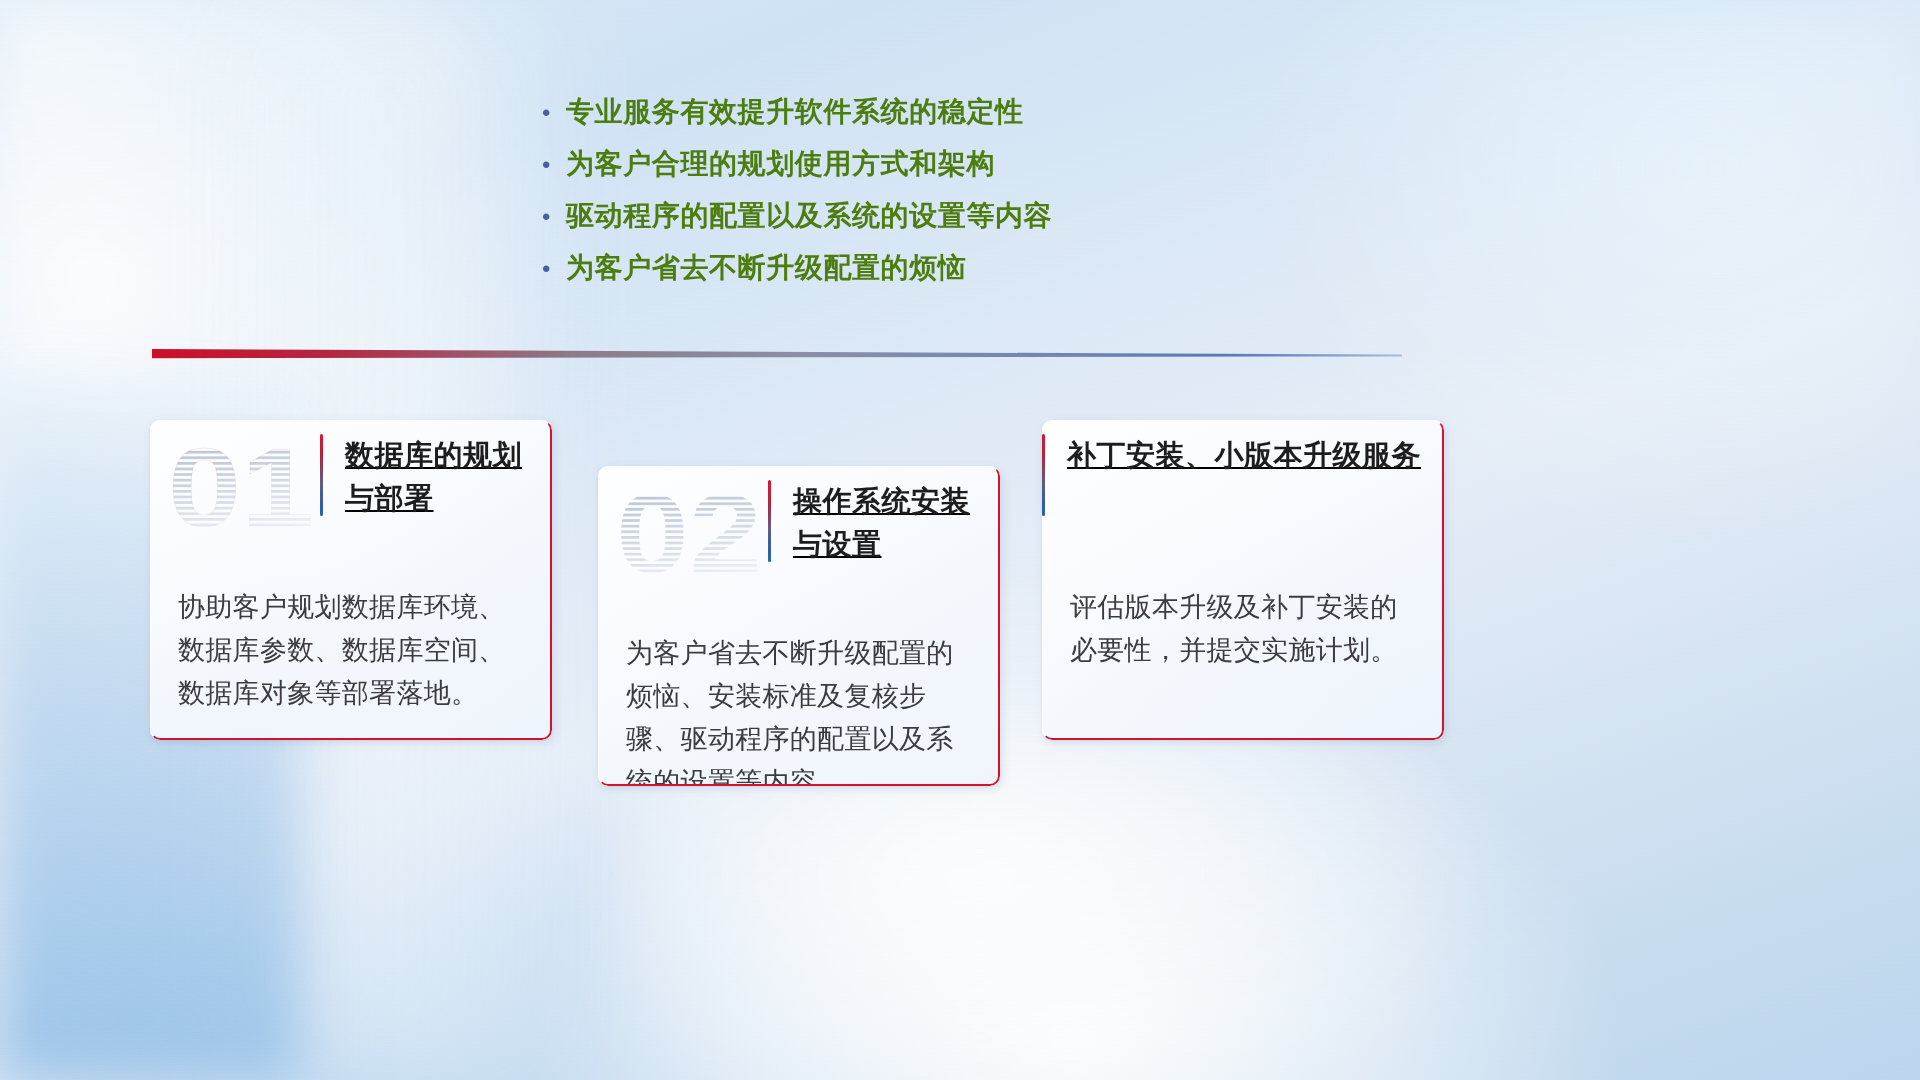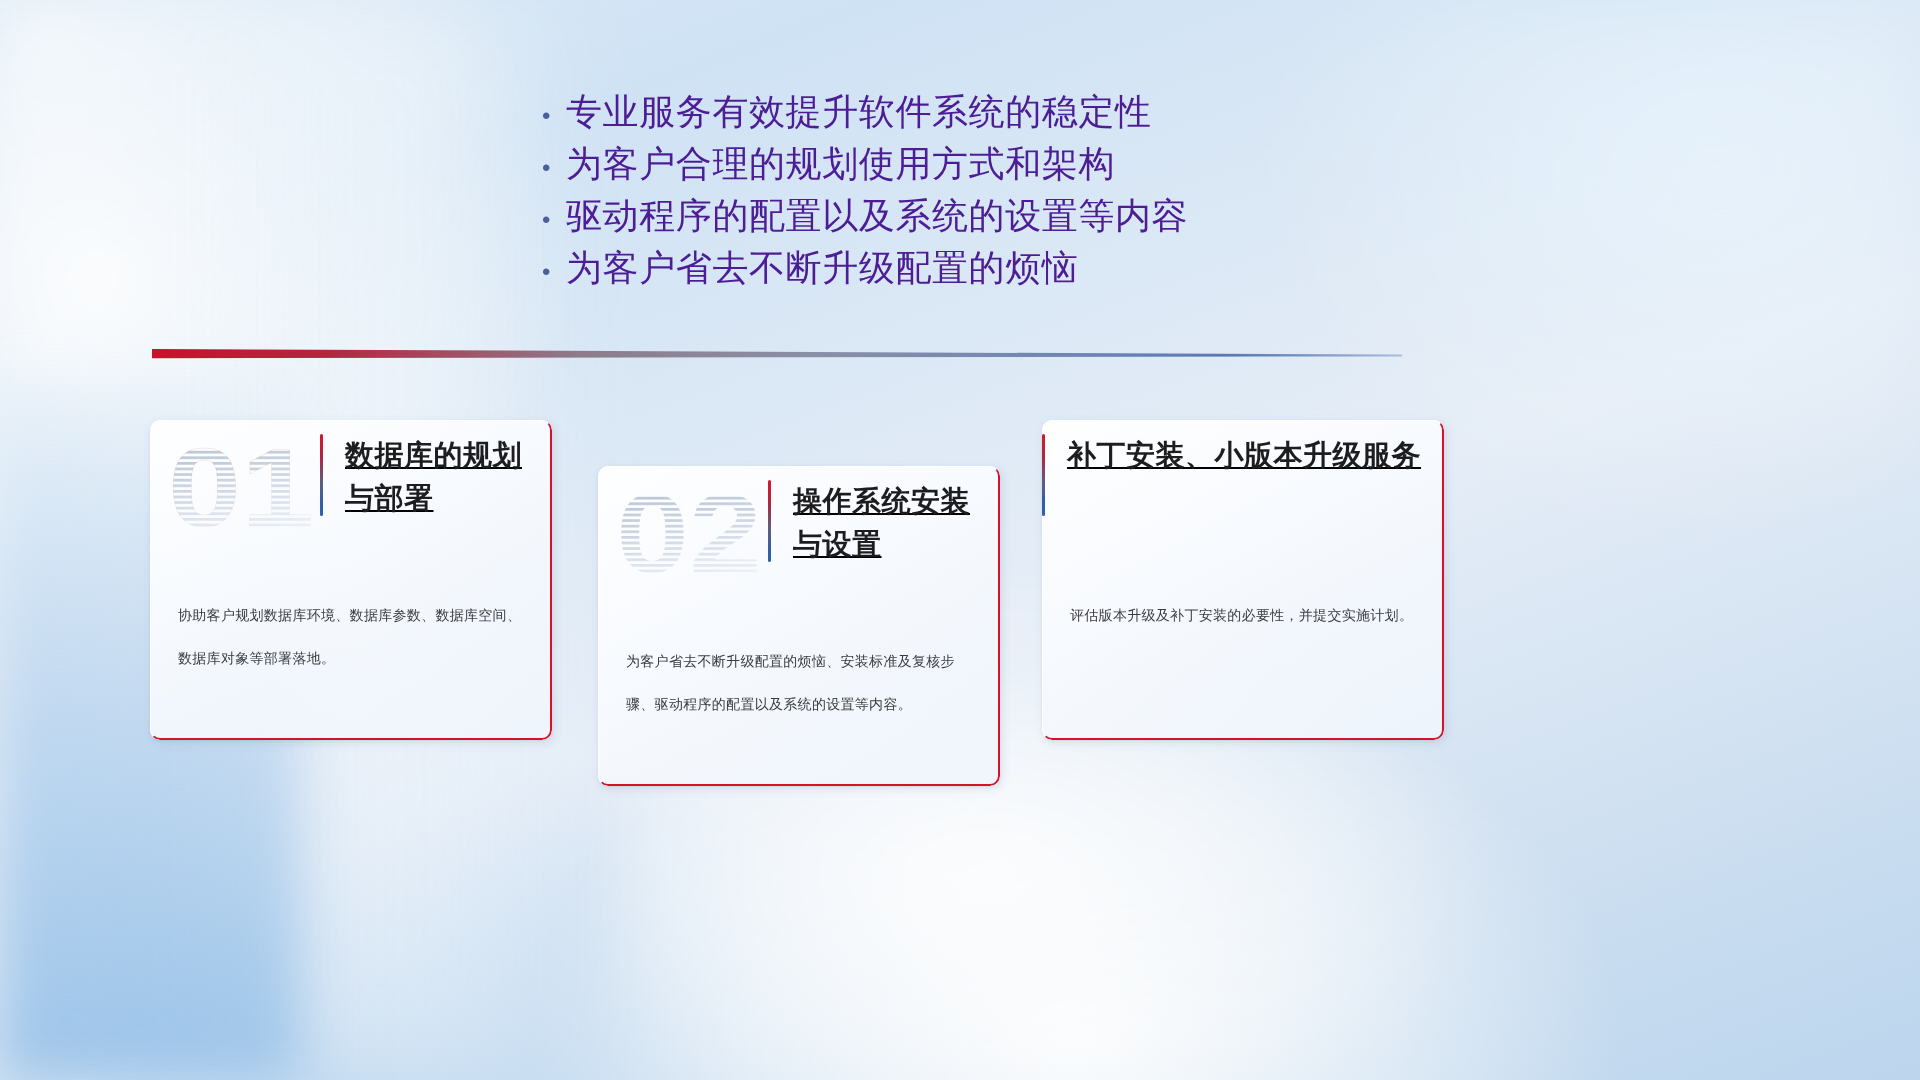--- a/index.html
+++ b/index.html
@@ -72,23 +72,23 @@
     width: 30px;
     flex: 0 0 30px;
     color: #4a5f9e;
     font-size: 24px;
     line-height: 1;
     text-align: left;
     padding-left: 6px;
     box-sizing: border-box;
   }
   .bullet-text {
-    font-size: 36px;
-    font-weight: 400;
-    color: #4c1d95;
+    font-size: 28px;
+    font-weight: 700;
+    color: #4d7c0f;
     letter-spacing: 0.6px;
     white-space: nowrap;
     line-height: 52px;
   }
 
   
   #accent-rule {
     position: absolute;
     left: 152px; top: 346px;
     width: 1250px; height: 16px;
@@ -167,23 +167,23 @@
     font-weight: 700;
     color: #1d1d1f;
     line-height: 43px;
     letter-spacing: 0.5px;
     flex: 1 1 auto;
     padding-right: 10px;
   }
   .card-body {
     position: absolute;
     left: 28px;
-    top: 174px;
+    top: 166px;
     width: 350px;
-    font-size: 14px;
+    font-size: 27px;
     line-height: 43px;
     color: #3b3b40;
     letter-spacing: 0.3px;
   }
 </style>
 </head>
 <body>
 
 <div id="bg-root">
   <div id="bg-sheen-a"></div>

